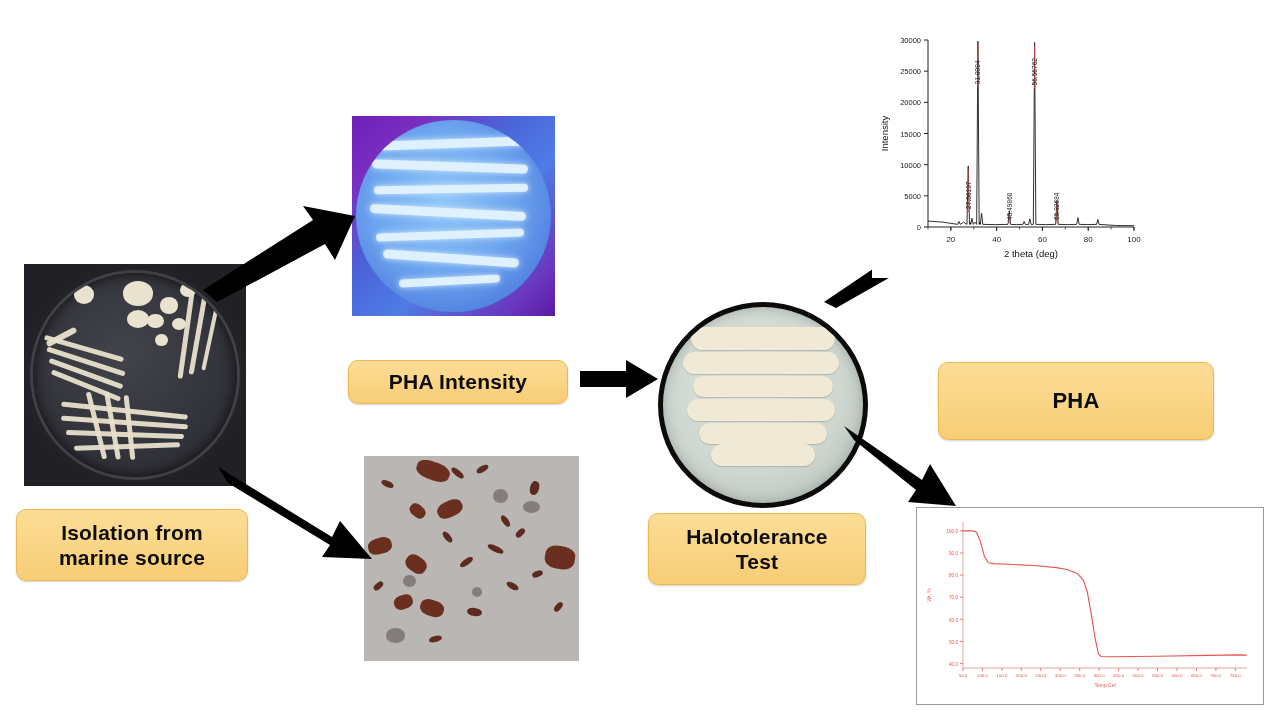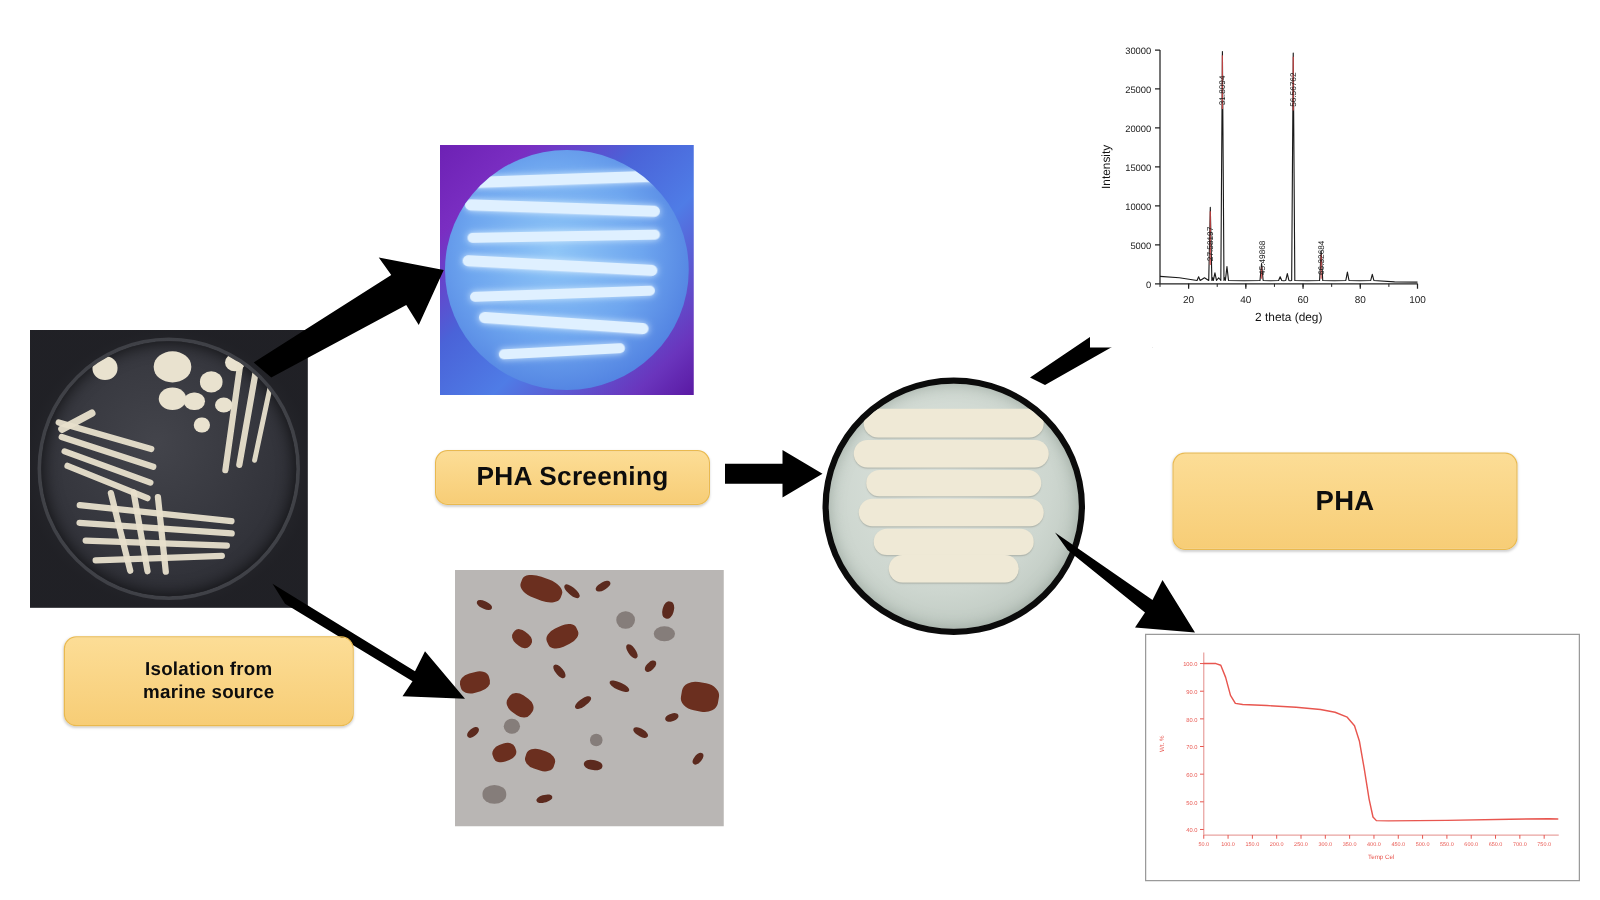--- a/index.html
+++ b/index.html
@@ -286,31 +286,37 @@
         <line x1="298.8767123287671" y1="160" x2="298.8767123287671" y2="163" stroke="#e8564f" stroke-width="0.8"></line>
         <text x="298.8767123287671" y="169" font-size="4.4" fill="#e8564f" text-anchor="middle" font-family="&quot;Liberation Sans&quot;, sans-serif">700.0</text>
         <line x1="318.32876712328766" y1="160" x2="318.32876712328766" y2="163" stroke="#e8564f" stroke-width="0.8"></line>
         <text x="318.32876712328766" y="169" font-size="4.4" fill="#e8564f" text-anchor="middle" font-family="&quot;Liberation Sans&quot;, sans-serif">750.0</text>
         <text x="188" y="179" font-size="5" fill="#e8564f" text-anchor="middle" font-family="&quot;Liberation Sans&quot;, sans-serif">Temp Cel</text>
         <text x="0" y="0" font-size="5" fill="#e8564f" text-anchor="middle" font-family="&quot;Liberation Sans&quot;, sans-serif" transform="translate(14,87) rotate(-90)">Wt. %</text>
         <path d="M 46 22.848484848484844 L 55.726027397260275 22.848484848484844 L 59.61643835616438 24.175757575757558 L 63.50684931506849 33.90909090909091 L 67.3972602739726 48.287878787878796 L 71.2876712328767 54.70303030303032 L 77.12328767123287 55.58787878787878 L 96.57534246575342 56.47272727272728 L 119.91780821917808 57.8 L 139.36986301369862 59.56969696969695 L 151.04109589041096 61.78181818181817 L 160.76712328767124 65.76363636363638 L 166.60273972602738 72.62121212121212 L 170.4931506849315 84.7878787878788 L 174.3835616438356 106.9090909090909 L 178.27397260273972 131.24242424242425 L 181.38630136986302 145.62121212121212 L 184.1095890410959 148.4969696969697 L 193.83561643835617 148.71818181818182 L 240.52054794520546 148.27575757575758 L 291.0958904109589 147.39090909090908 L 322.2191780821918 146.94848484848484 L 329.2219178082192 147.169696969697" fill="none" stroke="#e8564f" stroke-width="1.15" stroke-linejoin="round" stroke-linecap="round"></path>
       </svg>
   </div>
 
-  <div class="labelbox" style="left:16px;top:509px;width:230px;height:70px;font-size:15px;margin-left:35px;">
+  <div class="labelbox" style="left:16px;top:509px;width:230px;height:70px;font-size:21px;">
     <span>
       <span>Isolation from</span><br>
       <span>marine source</span>
     </span>
   </div>
 
   <div class="labelbox" style="left:348px;top:360px;width:218px;height:42px;font-size:21px;">
-    <span>PHA Screening</span>
-  </div>
-
+    <span>PHA Intensity</span>
+  </div>
+
+  <div class="labelbox" style="left:648px;top:513px;width:216px;height:70px;font-size:21px;">
+    <span>
+      <span>Halotolerance</span><br>
+      <span>Test</span>
+    </span>
+  </div>
 
   <div class="labelbox" style="left:938px;top:362px;width:274px;height:76px;font-size:22px;text-align:right;">
     <span>
       <span>PHA</span><br>
     </span>
   </div>
 
 </div>
 
 </body></html>

